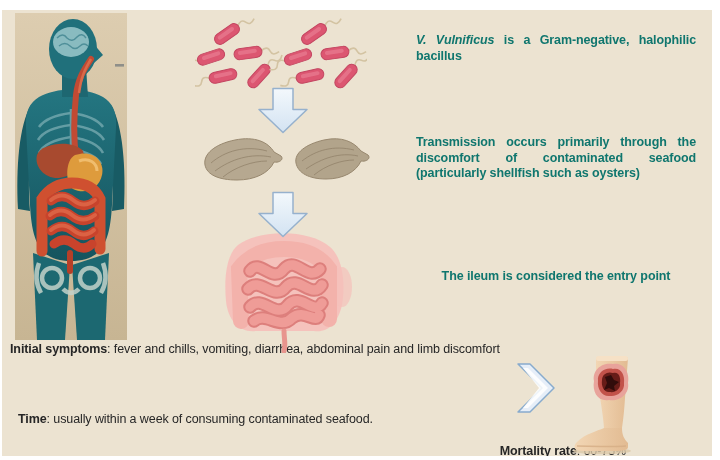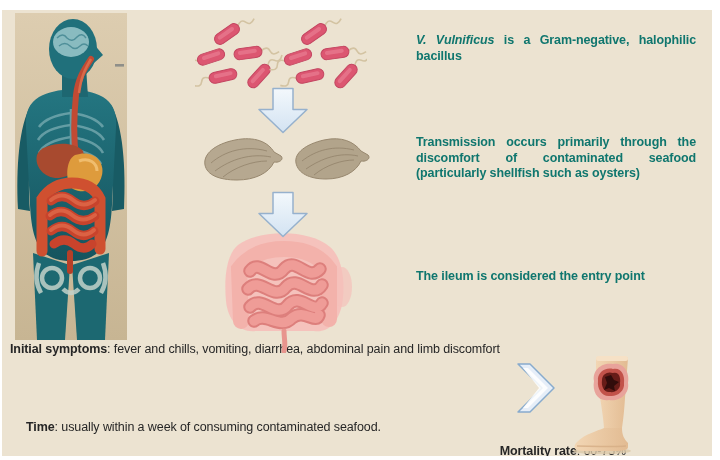--- a/index.html
+++ b/index.html
@@ -171,26 +171,26 @@
       <path d="M32,84 C44,70 58,98 70,82 C82,68 96,94 104,80"></path>
       <path d="M36,98 C48,88 62,108 74,95 C86,85 98,102 101,92"></path>
     </g>
     <path d="M66,108 C66,116 68,122 66,128" stroke="#e8958e" stroke-width="5" fill="none" stroke-linecap="round"></path>
   </svg>
 
   <div class="fact" style="top:23px;">
     <span class="it">V. Vulnificus</span><span> is a Gram-negative, halophilic bacillus</span>
   </div>
   <div class="fact" style="top:125px;">Transmission occurs primarily through the discomfort of contaminated seafood (particularly shellfish such as oysters)</div>
-  <div class="fact" style="top:259px;text-align:left;">The ileum is considered the entry point</div>
+  <div class="fact" style="top:259px;text-align:center;">The ileum is considered the entry point</div>
 
   <p class="tl" style="top:331px;width:600px;margin:0;">
     <b>Initial symptoms</b><span>: fever and chills, vomiting, diarrhea, abdominal pain and limb discomfort</span>
   </p>
-  <p class="tl" style="top:393px;width:600px;margin:16px;">
+  <p class="tl" style="top:393px;width:600px;margin:8px;">
     <b>Time</b><span>: usually within a week of consuming contaminated seafood.</span>
   </p>
   <p class="tl" style="top:417px;width:600px;margin:16px;text-align:right;">
     <b>Mortality rate</b><span>: 60-75%</span>
   </p>
 
   <svg class="abs" style="left:514px;top:352px;" width="46" height="52" viewBox="0 0 46 52">
     <path d="M2,2 L14,2 L38,26 L14,50 L2,50 L26,26 Z" fill="#e6eef8" stroke="#88abcd" stroke-width="1.5" stroke-linejoin="round"></path>
     <path d="M7,6 L12,6 L32,26 L12,46 L7,46 L23,26 Z" fill="#ffffff" opacity="0.85"></path>
   </svg>

